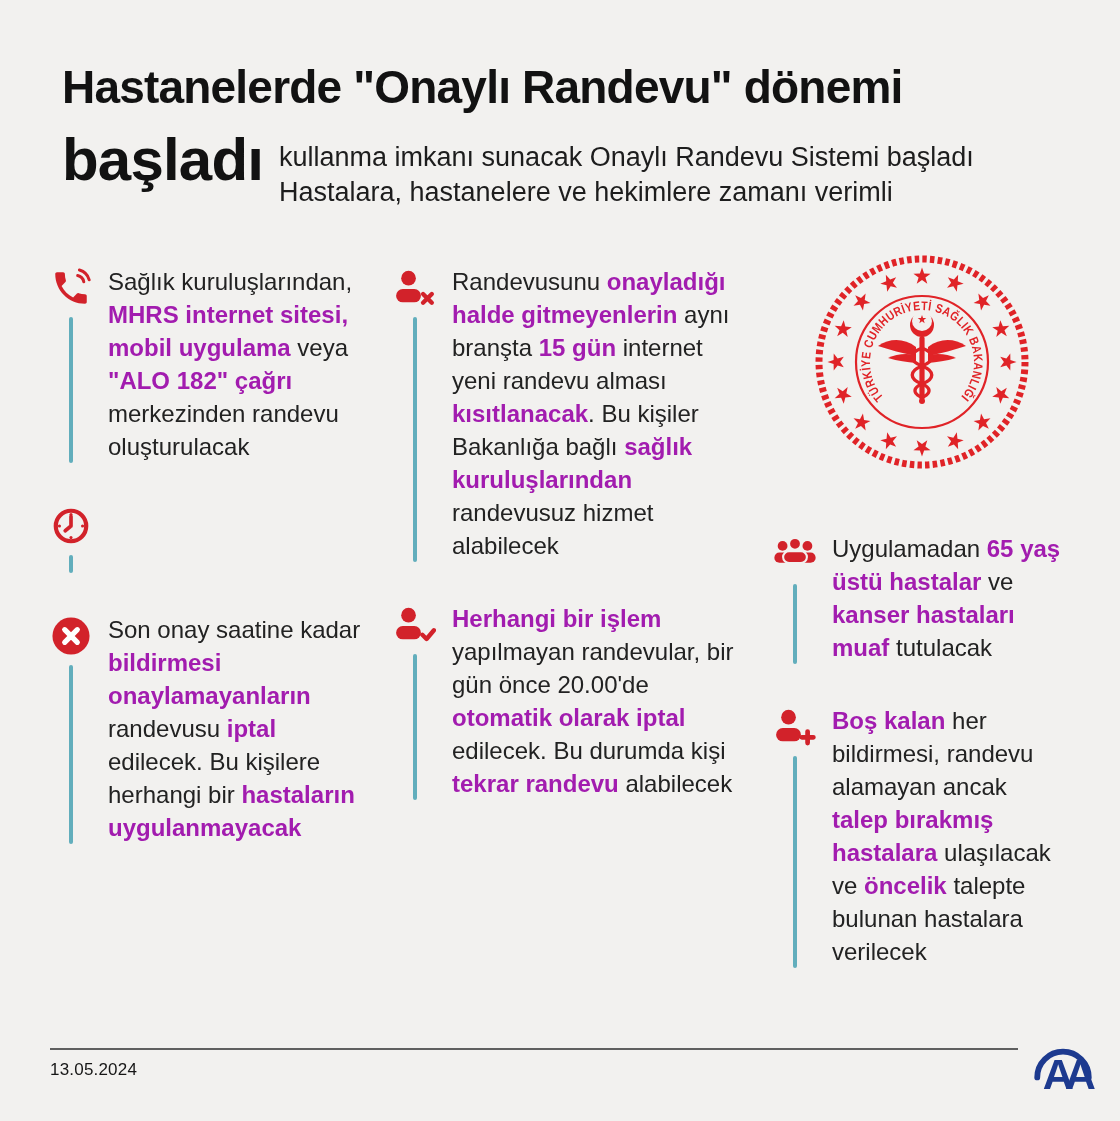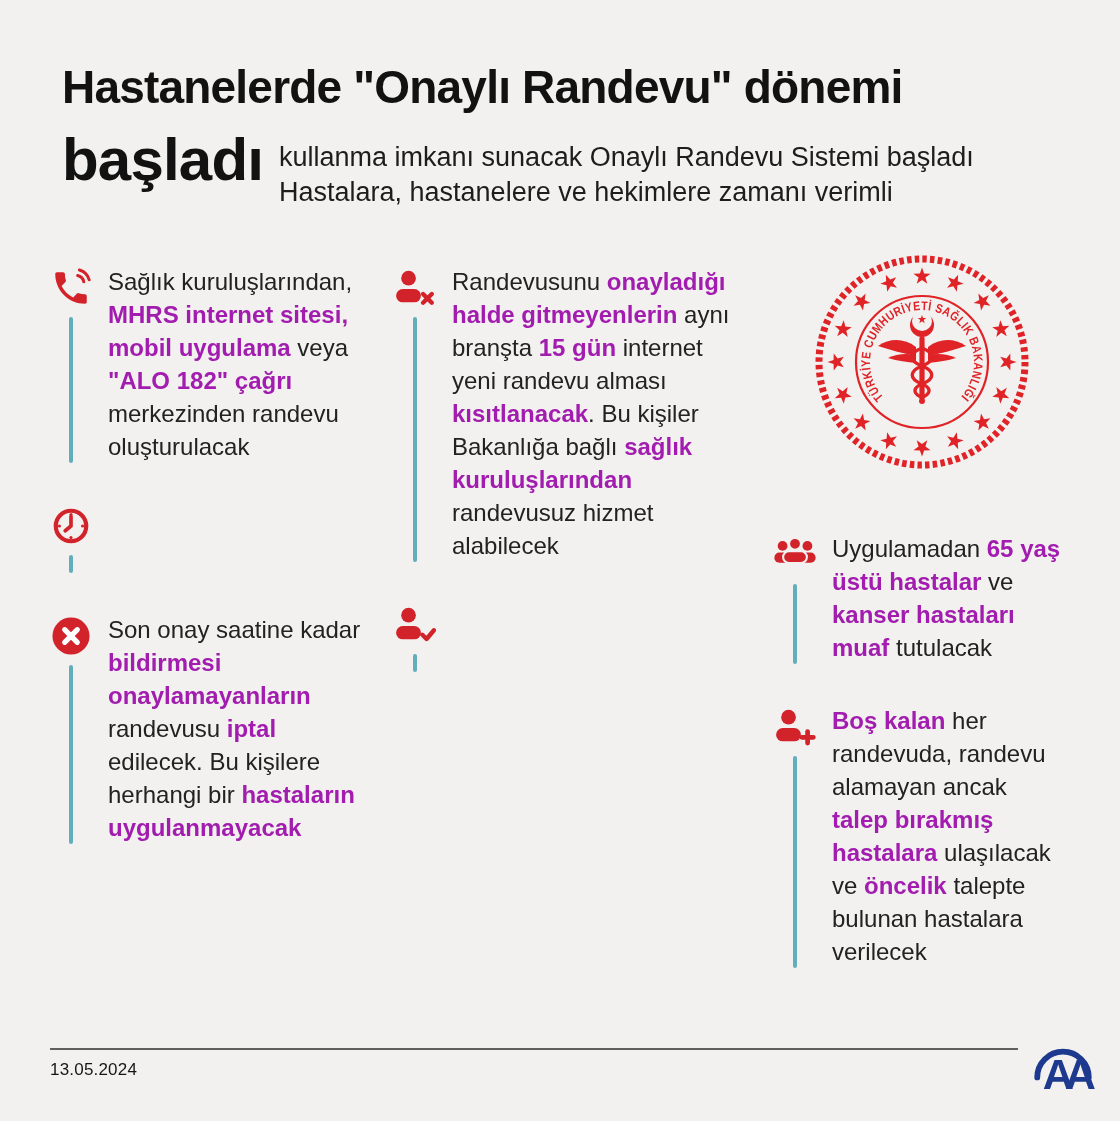--- a/index.html
+++ b/index.html
@@ -108,20 +108,21 @@
       <div class="icon-col">
         <div class="icon">
           <svg viewBox="0 0 24 24">
             <circle cx="8.3" cy="6.4" r="4.2" fill="#d2222a"></circle>
             <rect x="1.2" y="12.6" width="14.2" height="7.6" rx="3.8" fill="#d2222a"></rect>
             <path d="M16.2 17.6 l2.4 2.4 4.2-5" fill="none" stroke="#d2222a" stroke-width="2.5" stroke-linecap="round" stroke-linejoin="round"></path>
           </svg>
         </div>
         <div class="vline"></div>
       </div>
+      <p class="itext"><span class="b">Herhangi bir işlem</span><span> yapılmayan randevular, bir gün önce 20.00'de </span><span class="b">otomatik olarak iptal</span><span> edilecek. Bu durumda kişi </span><span class="b">tekrar randevu</span><span> alabilecek</span></p>
     </div>
   </div>
 <div class="col" id="col3">
     <div class="item">
       <div class="icon-col">
         <div class="icon">
           <svg viewBox="0 0 24 24">
             <circle cx="4.9" cy="6.8" r="2.8" fill="#d2222a"></circle>
             <circle cx="19.1" cy="6.8" r="2.8" fill="#d2222a"></circle>
             <rect x="0.2" y="10.6" width="9.6" height="5.8" rx="2.9" fill="#d2222a"></rect>
@@ -138,21 +139,21 @@
       <div class="icon-col">
         <div class="icon">
           <svg viewBox="0 0 24 24">
             <circle cx="8.3" cy="6.4" r="4.2" fill="#d2222a"></circle>
             <rect x="1.2" y="12.6" width="14.2" height="7.6" rx="3.8" fill="#d2222a"></rect>
             <path d="M19.2 14.6 v6.6 M15.9 17.9 h6.6" stroke="#d2222a" stroke-width="2.7" stroke-linecap="round"></path>
           </svg>
         </div>
         <div class="vline"></div>
       </div>
-      <p class="itext"><span class="b">Boş kalan</span><span> her randevuda, randevu alamayan ancak </span><span class="b">talep bırakmış hastalara</span><span> ulaşılacak ve </span><span class="b">öncelik</span><span> talepte bulunan hastalara verilecek</span></p>
+      <p class="itext"><span class="b">Boş kalan</span><span> her bildirmesi, randevu alamayan ancak </span><span class="b">talep bırakmış hastalara</span><span> ulaşılacak ve </span><span class="b">öncelik</span><span> talepte bulunan hastalara verilecek</span></p>
     </div>
   </div>
 
 <svg id="seal" viewBox="0 0 220 220">
   <defs>
     <path id="st" d="M0,-9 L2.12,-2.91 L8.56,-2.78 L3.42,1.11 L5.29,7.28 L0,3.6 L-5.29,7.28 L-3.42,1.11 L-8.56,-2.78 L-2.12,-2.91 Z"></path>
     <path id="sealTextPath" d="M73.2,146.8 A52,52 0 1 1 146.8,146.8" fill="none"></path>
   </defs>
   <g fill="#e02327" stroke="none">
     <circle cx="110" cy="110" r="103" fill="none" stroke="#e02327" stroke-width="7" stroke-dasharray="4.5 3.2"></circle>

